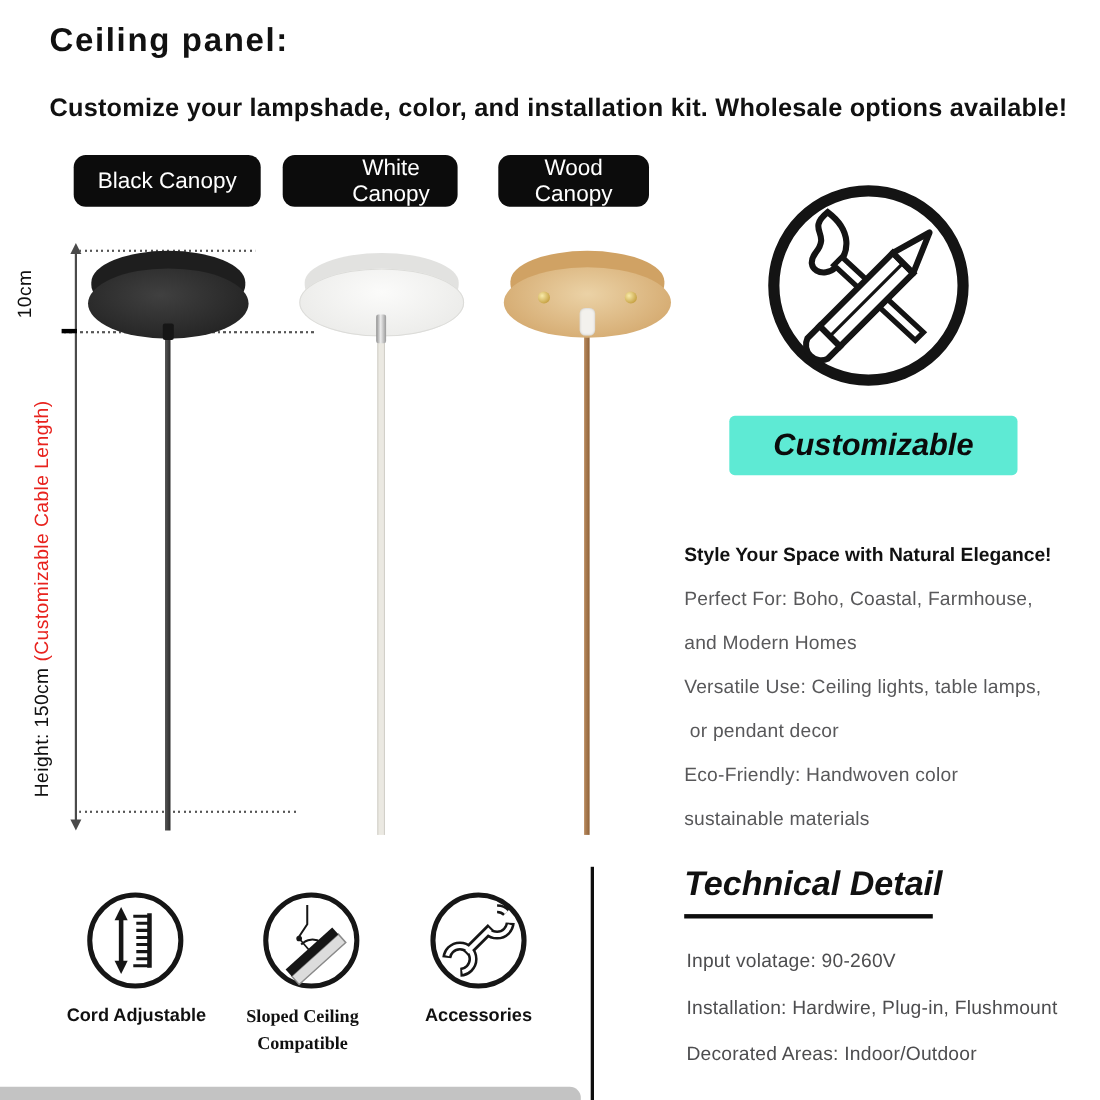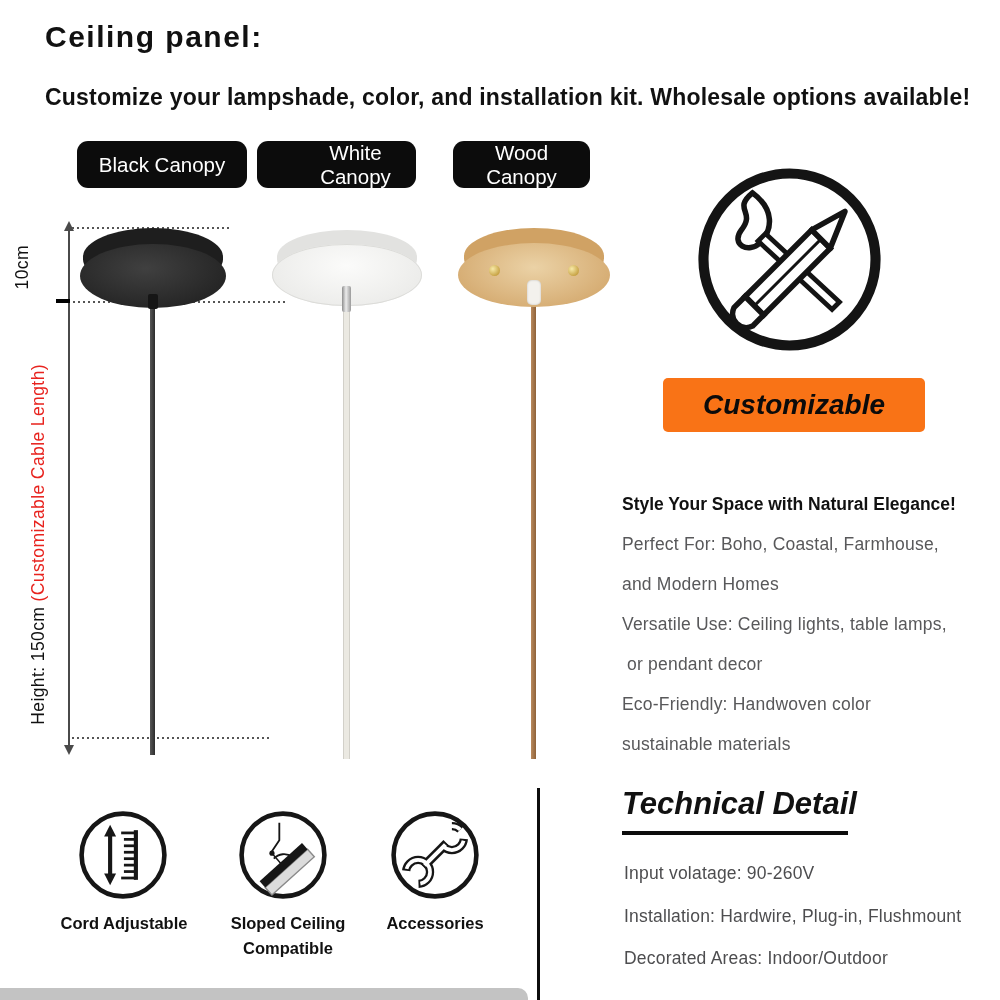--- a/index.html
+++ b/index.html
@@ -9,21 +9,21 @@
 
   
   .title{left:45px;top:20px;font-size:30px;font-weight:700;letter-spacing:1.5px;}
   .subtitle{left:45px;top:84px;font-size:23px;font-weight:700;letter-spacing:.2px;}
 
   
   .opt-btn{top:141px;height:47px;background:#0c0c0c;color:#fff;border:none;
            border-radius:11px;font-family:"Liberation Sans",sans-serif;
            font-size:20.5px;display:flex;align-items:center;justify-content:center;
            cursor:pointer;}
-  .opt1{left:77px;width:170px;} .opt2{left:257px;width:159px;padding-left:44px;} .opt3{left:453px;width:137px;}
+  .opt1{left:67px;width:170px;} .opt2{left:257px;width:159px;padding-left:44px;} .opt3{left:453px;width:137px;}
 
   
   .arrow-line{left:68px;top:228px;width:1.5px;height:518px;background:#4a4a4a;}
   .ah{width:0;height:0;border-left:5px solid transparent;border-right:5px solid transparent;}
   .ah-top{left:64px;top:221px;border-bottom:10px solid #4a4a4a;}
   .ah-bot{left:64px;top:745px;border-top:10px solid #4a4a4a;}
   .dash{height:1.5px;background:repeating-linear-gradient(90deg,#555 0 2px,transparent 2px 5px);}
   .dash-top{left:72px;top:227px;width:160px;}
   .dash-mid{left:58px;top:301px;width:228px;}
   .dash-bot{left:72px;top:737px;width:198px;}
@@ -63,33 +63,33 @@
   .cp-wood .cv-face{left:0;top:15px;width:152px;height:64px;
       background:radial-gradient(ellipse at 50% 38%,#ebd2a6,#d5ab71 78%);}
   .screw{width:11px;height:11px;border-radius:50%;
       background:radial-gradient(circle at 35% 35%,#f8eaa9,#b5881f);}
   .screw-l{left:31px;top:37px;} .screw-r{left:110px;top:37px;}
   .cp-wood .cv-grip{left:69px;top:52px;width:14px;height:25px;background:#f3f1ed;
       border-radius:5px;box-shadow:inset 0 0 2px #b9b7b2;}
 
   
   .cust-icon{left:697px;top:167px;}
-  .badge{left:663px;top:378px;width:262px;height:54px;background:#f97316;border-radius:5px;
+  .badge{left:663px;top:378px;width:262px;height:54px;background:#5eead4;border-radius:5px;
          display:flex;align-items:center;justify-content:center;
          font-size:28px;font-weight:700;font-style:italic;color:#0b0b0b;}
   .style-head{left:622px;top:494px;font-size:17.5px;font-weight:700;}
   .style-line{left:622px;font-size:17.5px;color:#58585a;letter-spacing:.2px;white-space:pre;}
   .tech-head{left:622px;top:786px;font-size:31px;font-weight:700;font-style:italic;}
   .tech-rule{left:622px;top:831px;width:226px;height:4px;background:#0d0d0d;}
   .tech-line{left:624px;font-size:17.5px;color:#4d4d4f;letter-spacing:.2px;}
 
   
   .feat-icon{top:809px;} .fi1{left:77px;} .fi2{left:237px;} .fi3{left:389px;}
   .feat-lbl{top:911px;width:164px;text-align:center;font-size:16.5px;font-weight:700;line-height:25px;}
-  .fl1{left:42px;} .fl2{left:206px;} .fl3{left:353px;}
+  .fl1{left:42px;} .fl2{left:193px;font-family:Liberation Serif, serif;} .fl3{left:353px;}
 
   .divider{left:537px;top:788px;width:3px;height:212px;background:#0d0d0d;}
   .graybar{left:0;top:988px;width:528px;height:12px;background:#c3c3c3;border-top-right-radius:10px;}
 </style>
 </head>
 <body>
 
 <div class="abs title">Ceiling panel:</div>
 <div class="abs subtitle">Customize your lampshade, color, and installation kit. Wholesale options available!</div>
 

